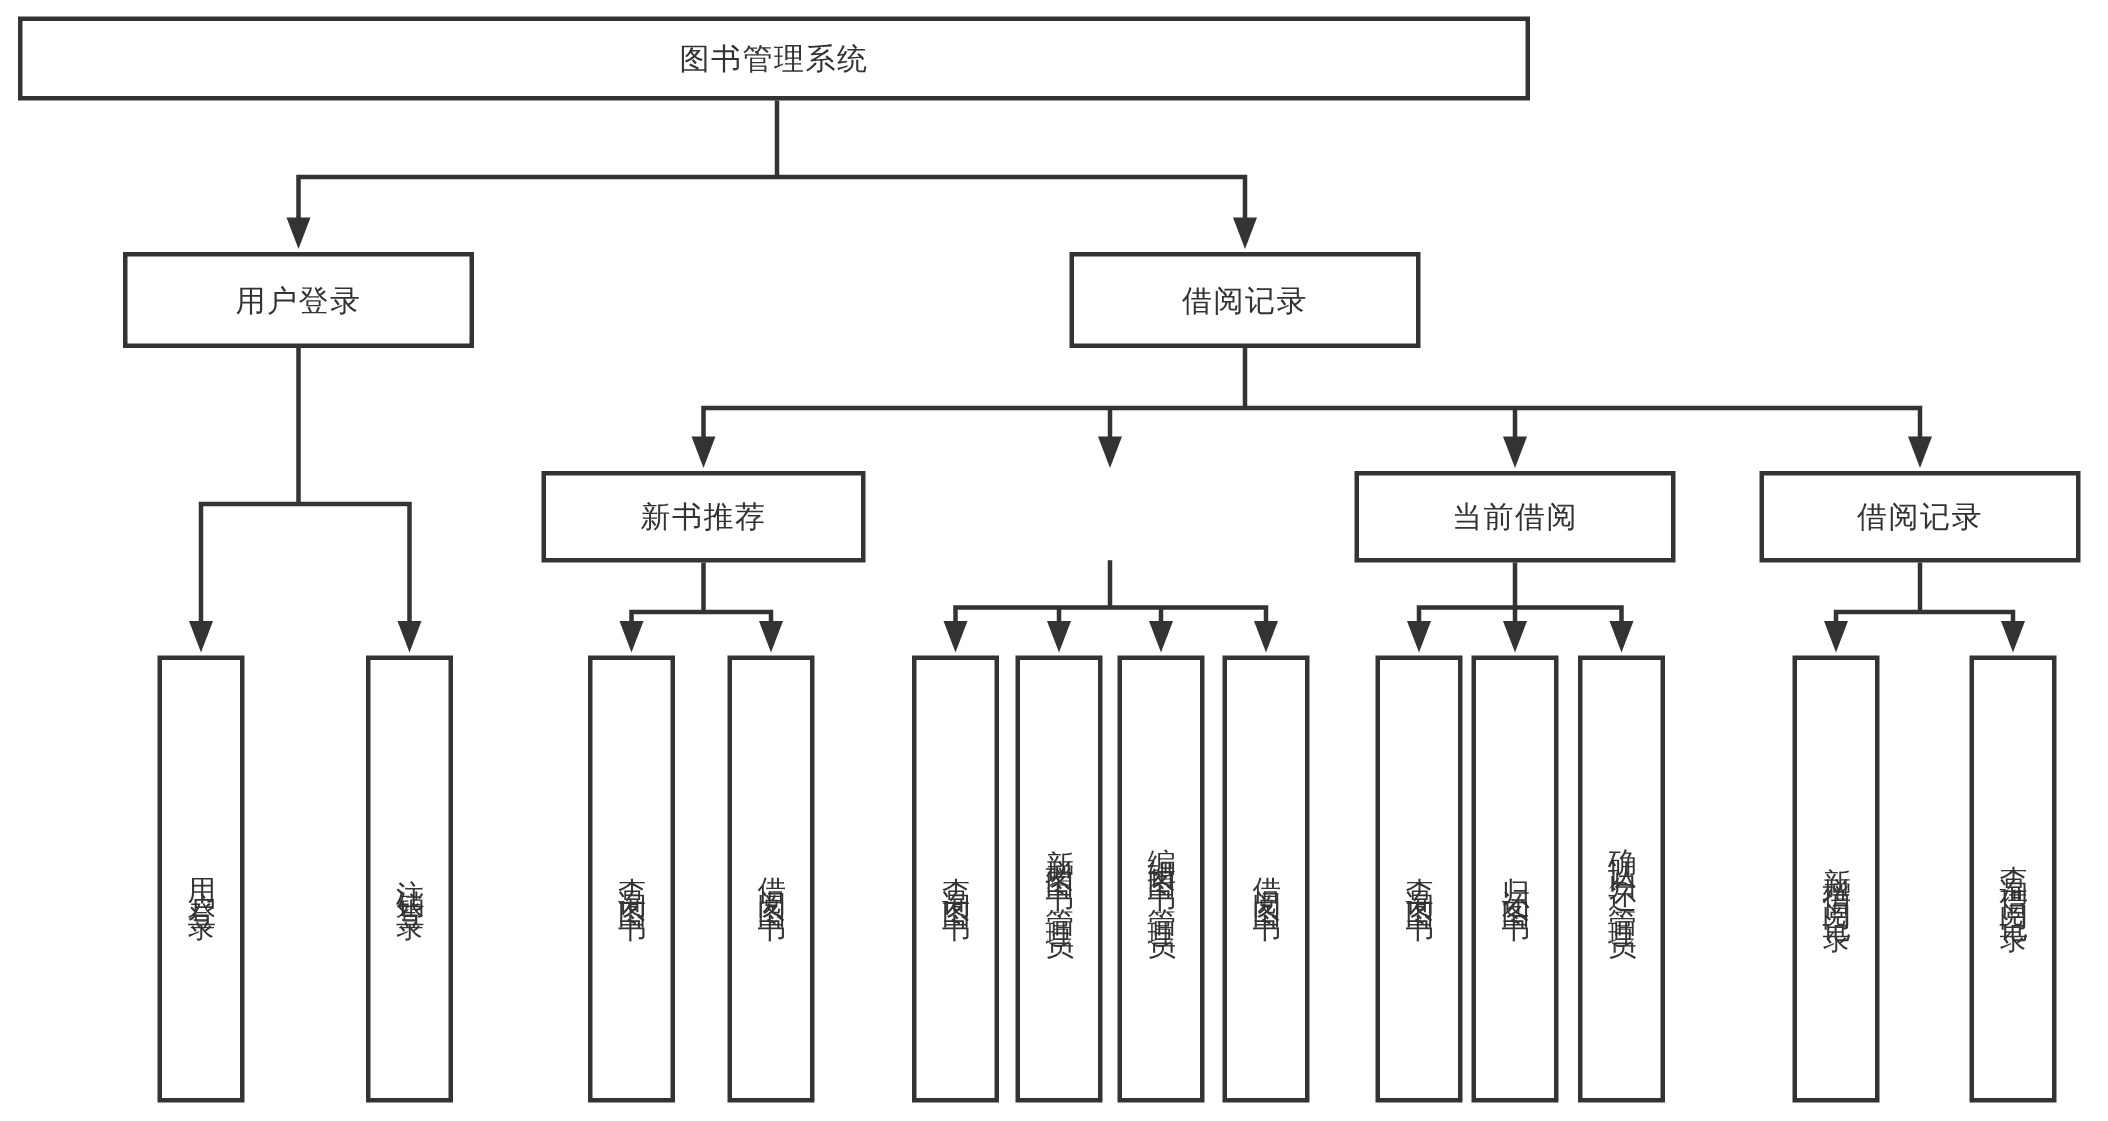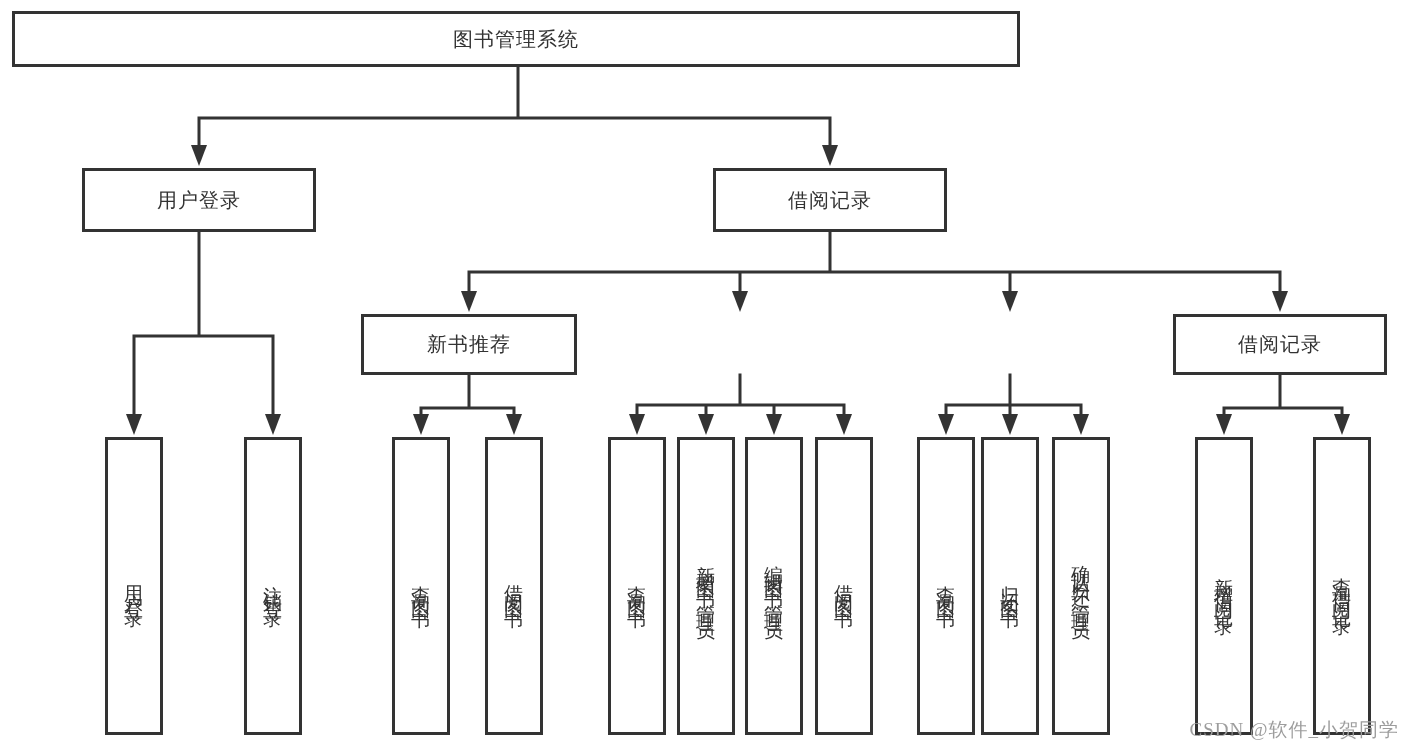--- a/index.html
+++ b/index.html
@@ -116,20 +116,23 @@
   <div class="node" style="left:82px; top:168px; width:234px; height:64px;">
     <span class="lbl">用户登录</span>
   </div>
   <div class="node" style="left:713px; top:168px; width:234px; height:64px;">
     <span class="lbl">借阅记录</span>
   </div>
 
   <div class="node" style="left:361px; top:314px; width:216px; height:61px;justify-content:center;">
     <span class="lbl">新书推荐</span>
   </div>
+  <div class="node" style="left:903px; top:314px; width:214px; height:61px;">
+    <span class="lbl">当前借阅</span>
+  </div>
   <div class="node" style="left:1173px; top:314px; width:214px; height:61px;">
     <span class="lbl">借阅记录</span>
   </div>
 
   <div class="node vnode" style="left:105px; top:437px; width:58px; height:298px;">
     <span class="lbl">用户登录</span>
   </div>
   <div class="node vnode" style="left:244px; top:437px; width:58px; height:298px;">
     <span class="lbl">注销登录</span>
   </div>
@@ -160,15 +163,14 @@
   <div class="node vnode" style="left:1052px; top:437px; width:58px; height:298px;">
     <span class="lbl">确认归还（管理员）</span>
   </div>
   <div class="node vnode" style="left:1195px; top:437px; width:58px; height:298px;">
     <span class="lbl">新增借阅记录</span>
   </div>
   <div class="node vnode" style="left:1313px; top:437px; width:58px; height:298px;">
     <span class="lbl">查询借阅记录</span>
   </div>
 
-  <div class="watermark">CSDN @软件_小贺同学</div>
 
 </div>
 
 </body></html>

